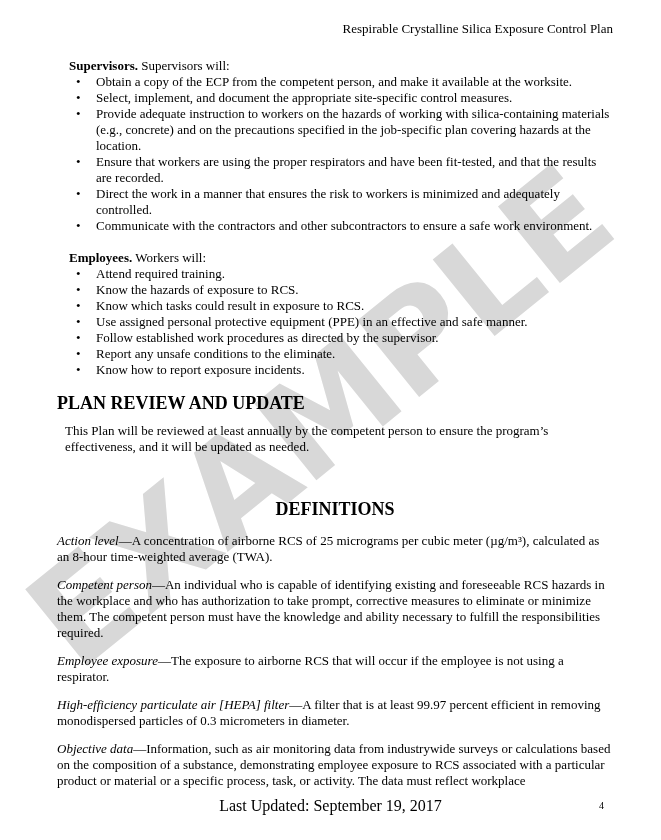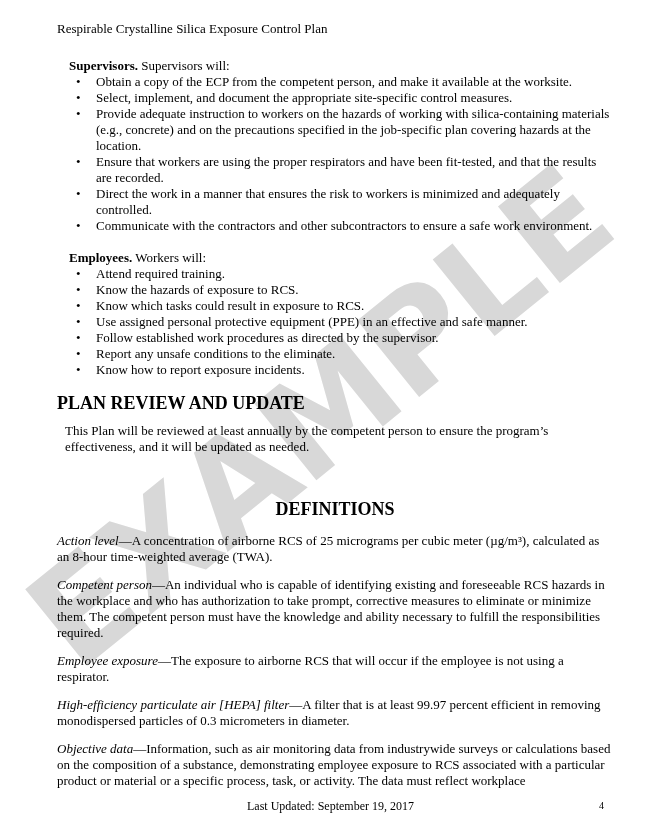--- a/index.html
+++ b/index.html
@@ -28,21 +28,21 @@
     z-index: 0;
     user-select: none;
   }
   .content {
     position: absolute;
     left: 57px;
     top: 0;
     width: 556px;
     z-index: 1;
   }
-  .doc-title { margin: 21px 0 0 0; text-align: left; }
+  .doc-title { margin: 21px 0 0 0; text-align: right; }
   .lead-para { margin: 21px 0 0 12px; }
   .lead-para.second { margin-top: 16px; font-family: Liberation Serif, serif; }
   .lead { font-weight: bold; }
   ul.bullets { margin: 0; padding: 0; list-style: none; }
   ul.bullets li { position: relative; padding-left: 39px; margin: 0; }
   ul.bullets li::before {
     content: "\2022";
     position: absolute;
     left: 19px;
     top: 0;
@@ -57,21 +57,21 @@
   h1.definitions { margin-top: 43px; text-align: center; }
   p.body-para { margin: 8px; }
   p.definition { margin: 12px 0 0 0; }
   p.definition i { font-style: italic; }
   .footer-line {
     position: absolute;
     left: 0;
     top: 800px;
     width: 661px;
     text-align: center;
-    font-size: 12px;
+    font-size: 16px;
     line-height: 12px;
     z-index: 1;
   }
   .page-number {
     position: absolute;
     top: 800px;
     right: 57px;
     font-size: 10px;
     line-height: 12px;
     z-index: 1;

